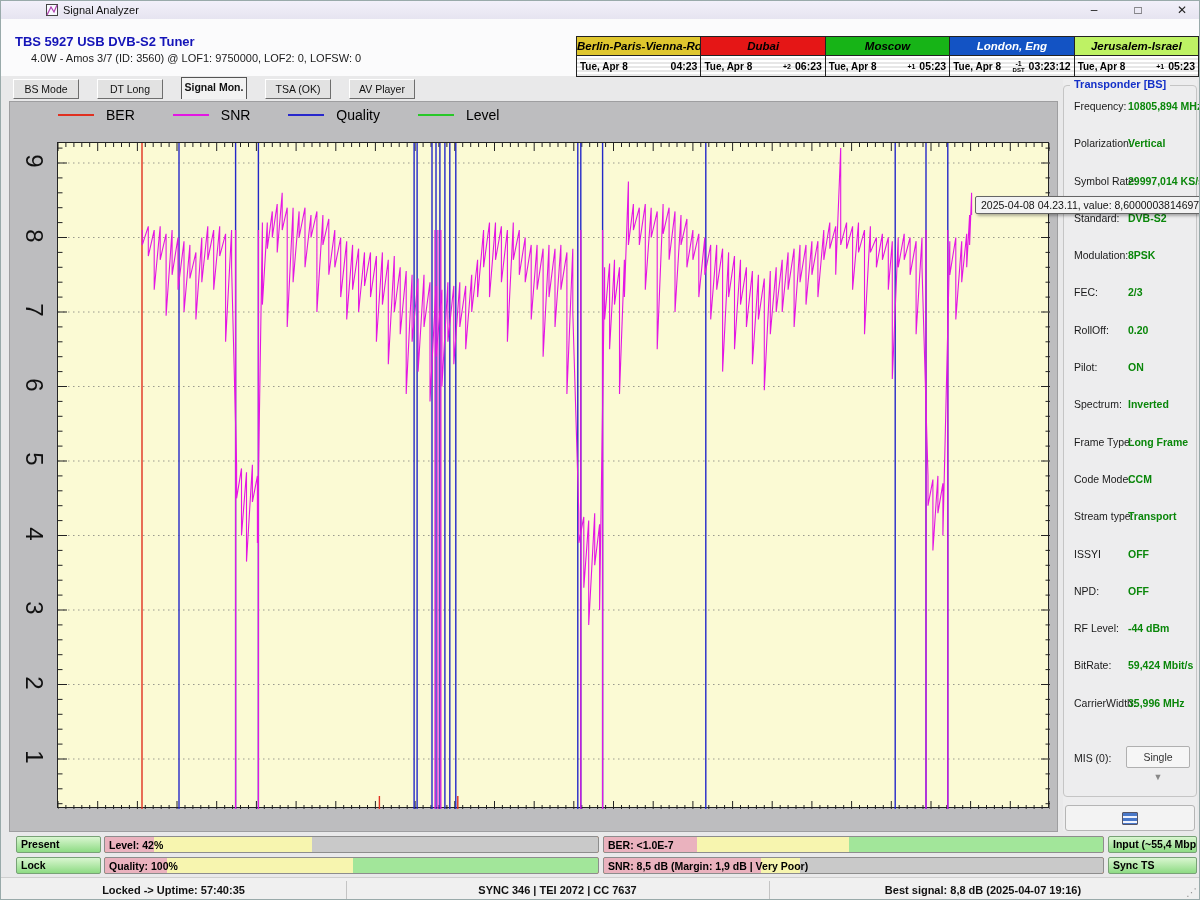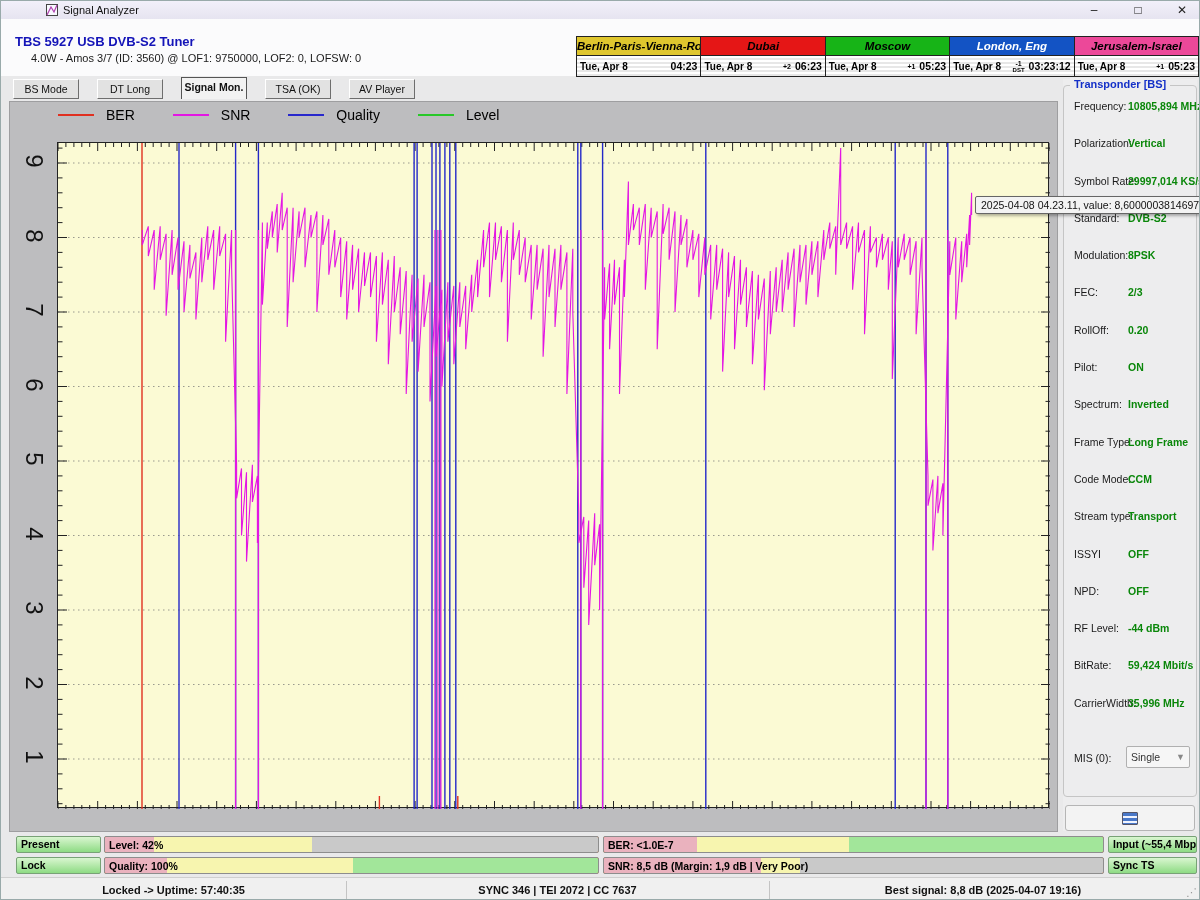--- a/index.html
+++ b/index.html
@@ -50,21 +50,21 @@
   .sidebar{position:absolute;left:1062px;top:78px;width:134px;height:752px;background:#ededee;}
   .groupbox{position:absolute;left:0;top:6px;width:134px;height:712px;border:1px solid #c5c5c5;border-radius:4px;}
   .groupbox-title{position:absolute;left:6px;top:-8px;background:#ededee;padding:0 4px;font-size:11px;font-weight:bold;color:#1430c8;}
   .tp-rows{position:absolute;left:0;top:4px;width:100%;}
   .tp-row{position:relative;height:37.3px;}
   .tp-label{position:absolute;left:10px;top:10px;font-size:10.5px;color:#1a1a1a;white-space:nowrap;}
   .tp-value{position:absolute;left:64px;top:10px;font-size:10.5px;font-weight:bold;color:#0a870a;white-space:nowrap;}
   .mis-row{position:absolute;left:0;top:660px;width:100%;height:24px;}
   .mis-label{position:absolute;left:10px;top:6px;font-size:10.5px;color:#1a1a1a;}
   .mis-select{position:absolute;left:62px;top:0;width:64px;height:22px;border:1px solid #b0b0b0;background:#f6f6f6;border-radius:2px;
-              font-size:10.5px;color:#333;line-height:20px;padding:0 4px;display:flex;justify-content:space-between;align-items:center;cursor:default;}
+              font-size:10.5px;color:#333;line-height:20px;padding:0 4px;display:flex;justify-content:space-between;align-items:center;cursor:default;flex-direction:column;}
   .mis-chevron{color:#888;font-size:9px;}
   .side-button{position:absolute;left:2px;top:726px;width:130px;height:26px;background:#f3f3f3;border:1px solid #b5b5b5;border-radius:3px;
                display:flex;align-items:center;justify-content:center;cursor:default;}
   .disk-icon{width:16px;height:13px;border:1px solid #556;background:repeating-linear-gradient(#4a78c8 0 3px,#f0f4ff 3px 5px);border-radius:1px;}
   
   .mbox{position:absolute;height:17px;background:linear-gradient(#d9f6d0,#8edb84);border:1px solid #78a276;
         font-size:10.5px;font-weight:bold;color:#000;line-height:15px;padding-left:4px;white-space:nowrap;overflow:hidden;border-radius:2px;}
   .mbar{position:absolute;height:17px;border:1px solid #8d8d8d;border-radius:2px;overflow:hidden;background:#f97316;}
   .mbar .seg{position:absolute;top:0;height:100%;}
   .mbar .mlabel{position:absolute;left:4px;top:0;font-size:10.5px;font-weight:bold;color:#000;line-height:16px;white-space:nowrap;z-index:2;}
@@ -129,21 +129,21 @@
           <div class="clock-time">
             <span class="clock-date">Tue, Apr 8</span>
             <span class="clock-off">
               <span class="o1">-1</span>
               <span class="o2">DST</span>
             </span>
             <span class="clock-hm">03:23:12</span>
           </div>
         </div>
         <div class="clock-cell">
-          <div class="clock-head" style="background: #ec4899; color: rgb(0, 0, 0);">Jerusalem-Israel</div>
+          <div class="clock-head" style="background: #bef264; color: rgb(0, 0, 0);">Jerusalem-Israel</div>
           <div class="clock-time">
             <span class="clock-date">Tue, Apr 8</span>
             <span class="clock-off">
               <span class="o1">+1</span>
             </span>
             <span class="clock-hm">05:23</span>
           </div>
         </div>
       </div>
   </div>

